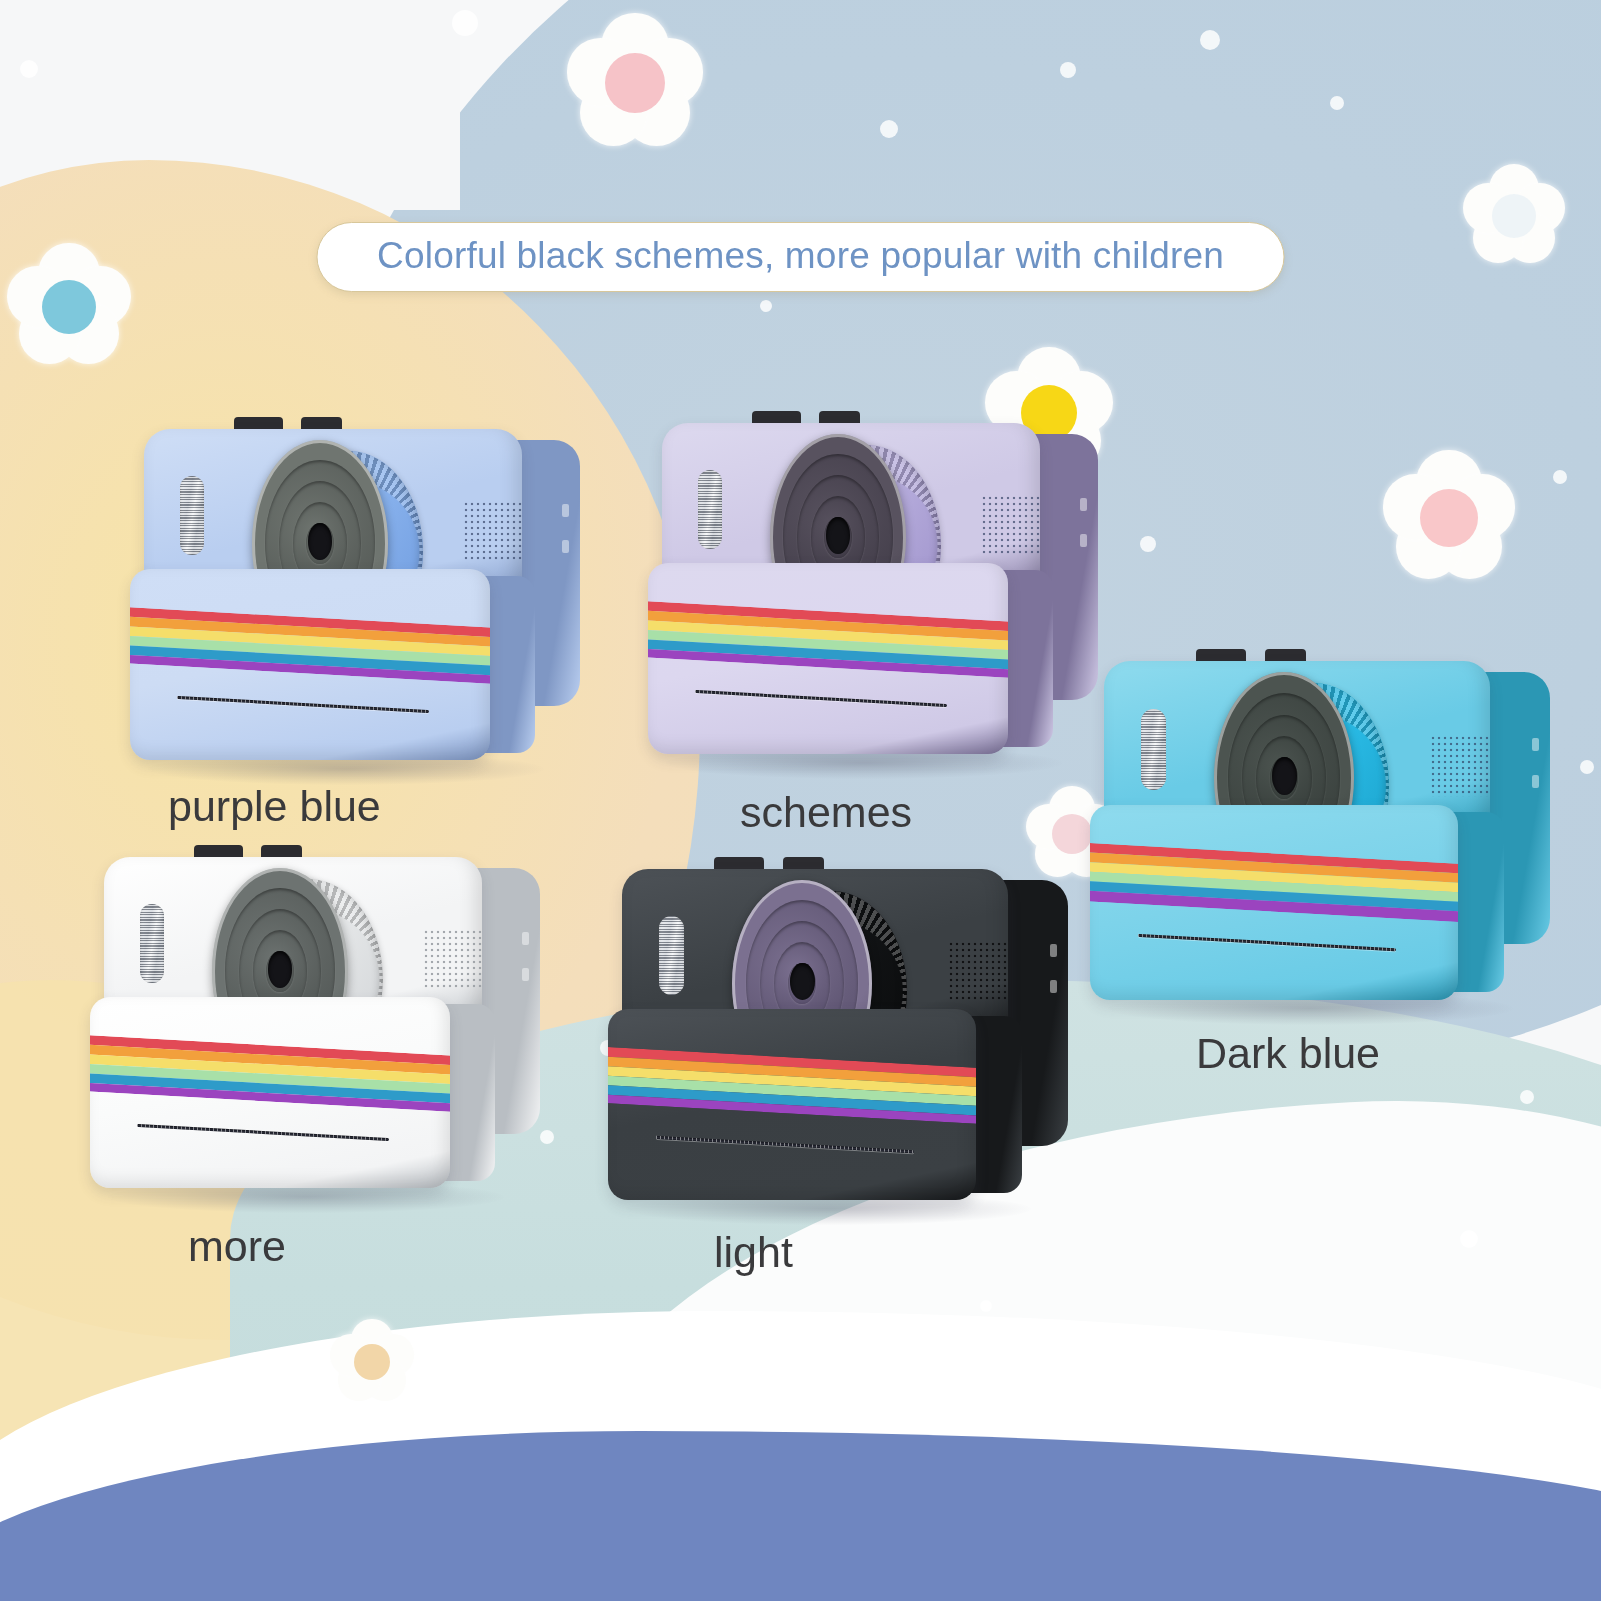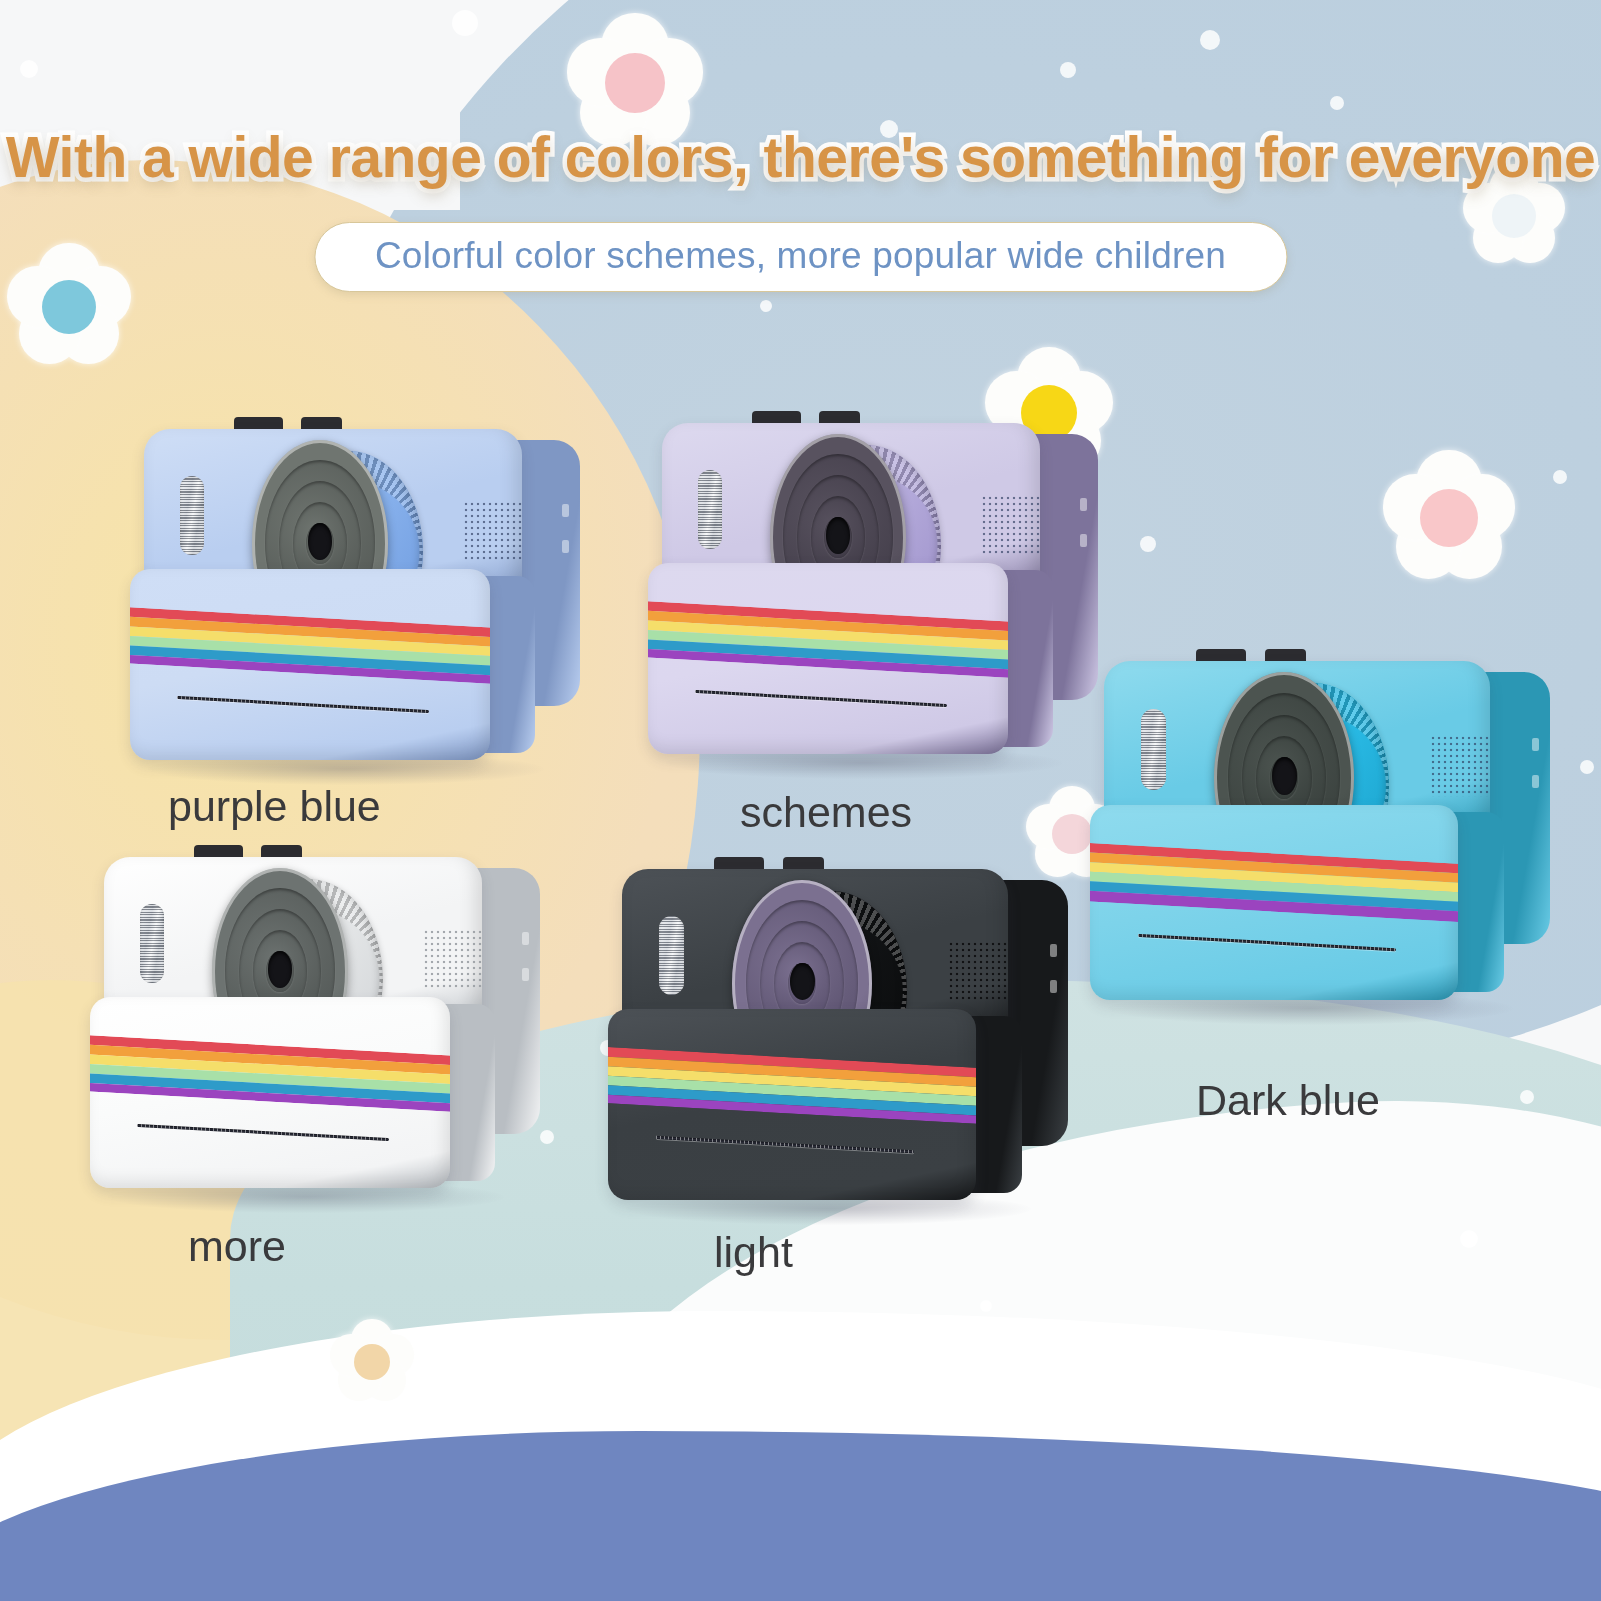--- a/index.html
+++ b/index.html
@@ -269,23 +269,22 @@
       <div class="flower" style="left: 332px; top: 1322px; width: 80px; height: 80px;">
         <div class="petal" style="left: 24%; top: -4%;"></div>
         <div class="petal" style="left: 50.6296%; top: 15.3475%;"></div>
         <div class="petal" style="left: 40.458%; top: 46.6525%;"></div>
         <div class="petal" style="left: 7.54201%; top: 46.6525%;"></div>
         <div class="petal" style="left: -2.62958%; top: 15.3475%;"></div>
         <div class="core" style="background: rgb(242, 214, 168);"></div>
       </div>
     </div>
 
-  <div class="headline">With a wide range of colors, there's something for everyone</div>
   <div class="subtitle-pill">
-    <span>Colorful color schemes, more popular wide children</span>
+    <span>Colorful black schemes, more popular with children</span>
   </div>
 
   <div id="cameras">
       <div class="camera" style="left: 130px; top: 418px; width: 450px; height: 360px;">
         <div class="cam-inner">
           <div class="cam-shadow"></div>
           <div class="cam-side" style="background: linear-gradient(100deg, rgb(127, 151, 196) 0%, rgb(127, 151, 196) 70%, rgb(185, 206, 240) 100%);"></div>
           <div class="btn-top b1"></div>
           <div class="btn-top b2"></div>
           <div class="cam-top" style="background: linear-gradient(165deg, rgb(207, 222, 246) 0%, rgb(185, 206, 240) 52%, rgb(185, 206, 240) 78%, rgb(127, 151, 196) 100%); box-shadow: rgba(0, 0, 0, 0.13) -6px -8px 18px inset, rgba(60, 60, 80, 0.15) 0px 6px 14px;"></div>
@@ -454,16 +453,16 @@
               <i style="background: rgb(155, 68, 191);"></i>
             </div>
             <div class="slot" style="left: 13%; width: 70%; top: 70%; transform: skewY(3.2deg);"></div>
           </div>
         </div>
       </div>
     </div>
 
 <div class="cam-label" style="left: 168px; top: 782px;">purple blue</div>
     <div class="cam-label" style="left: 740px; top: 788px;">schemes</div>
-    <div class="cam-label" style="left: 1196px; top: 1076px;">Dark blue</div>
+    <div class="cam-label" style="left: 1196px; top: 1029px;">Dark blue</div>
     <div class="cam-label" style="left: 188px; top: 1222px;">more</div>
     <div class="cam-label" style="left: 714px; top: 1228px;">light</div>
   </div>
 
 </body></html>

